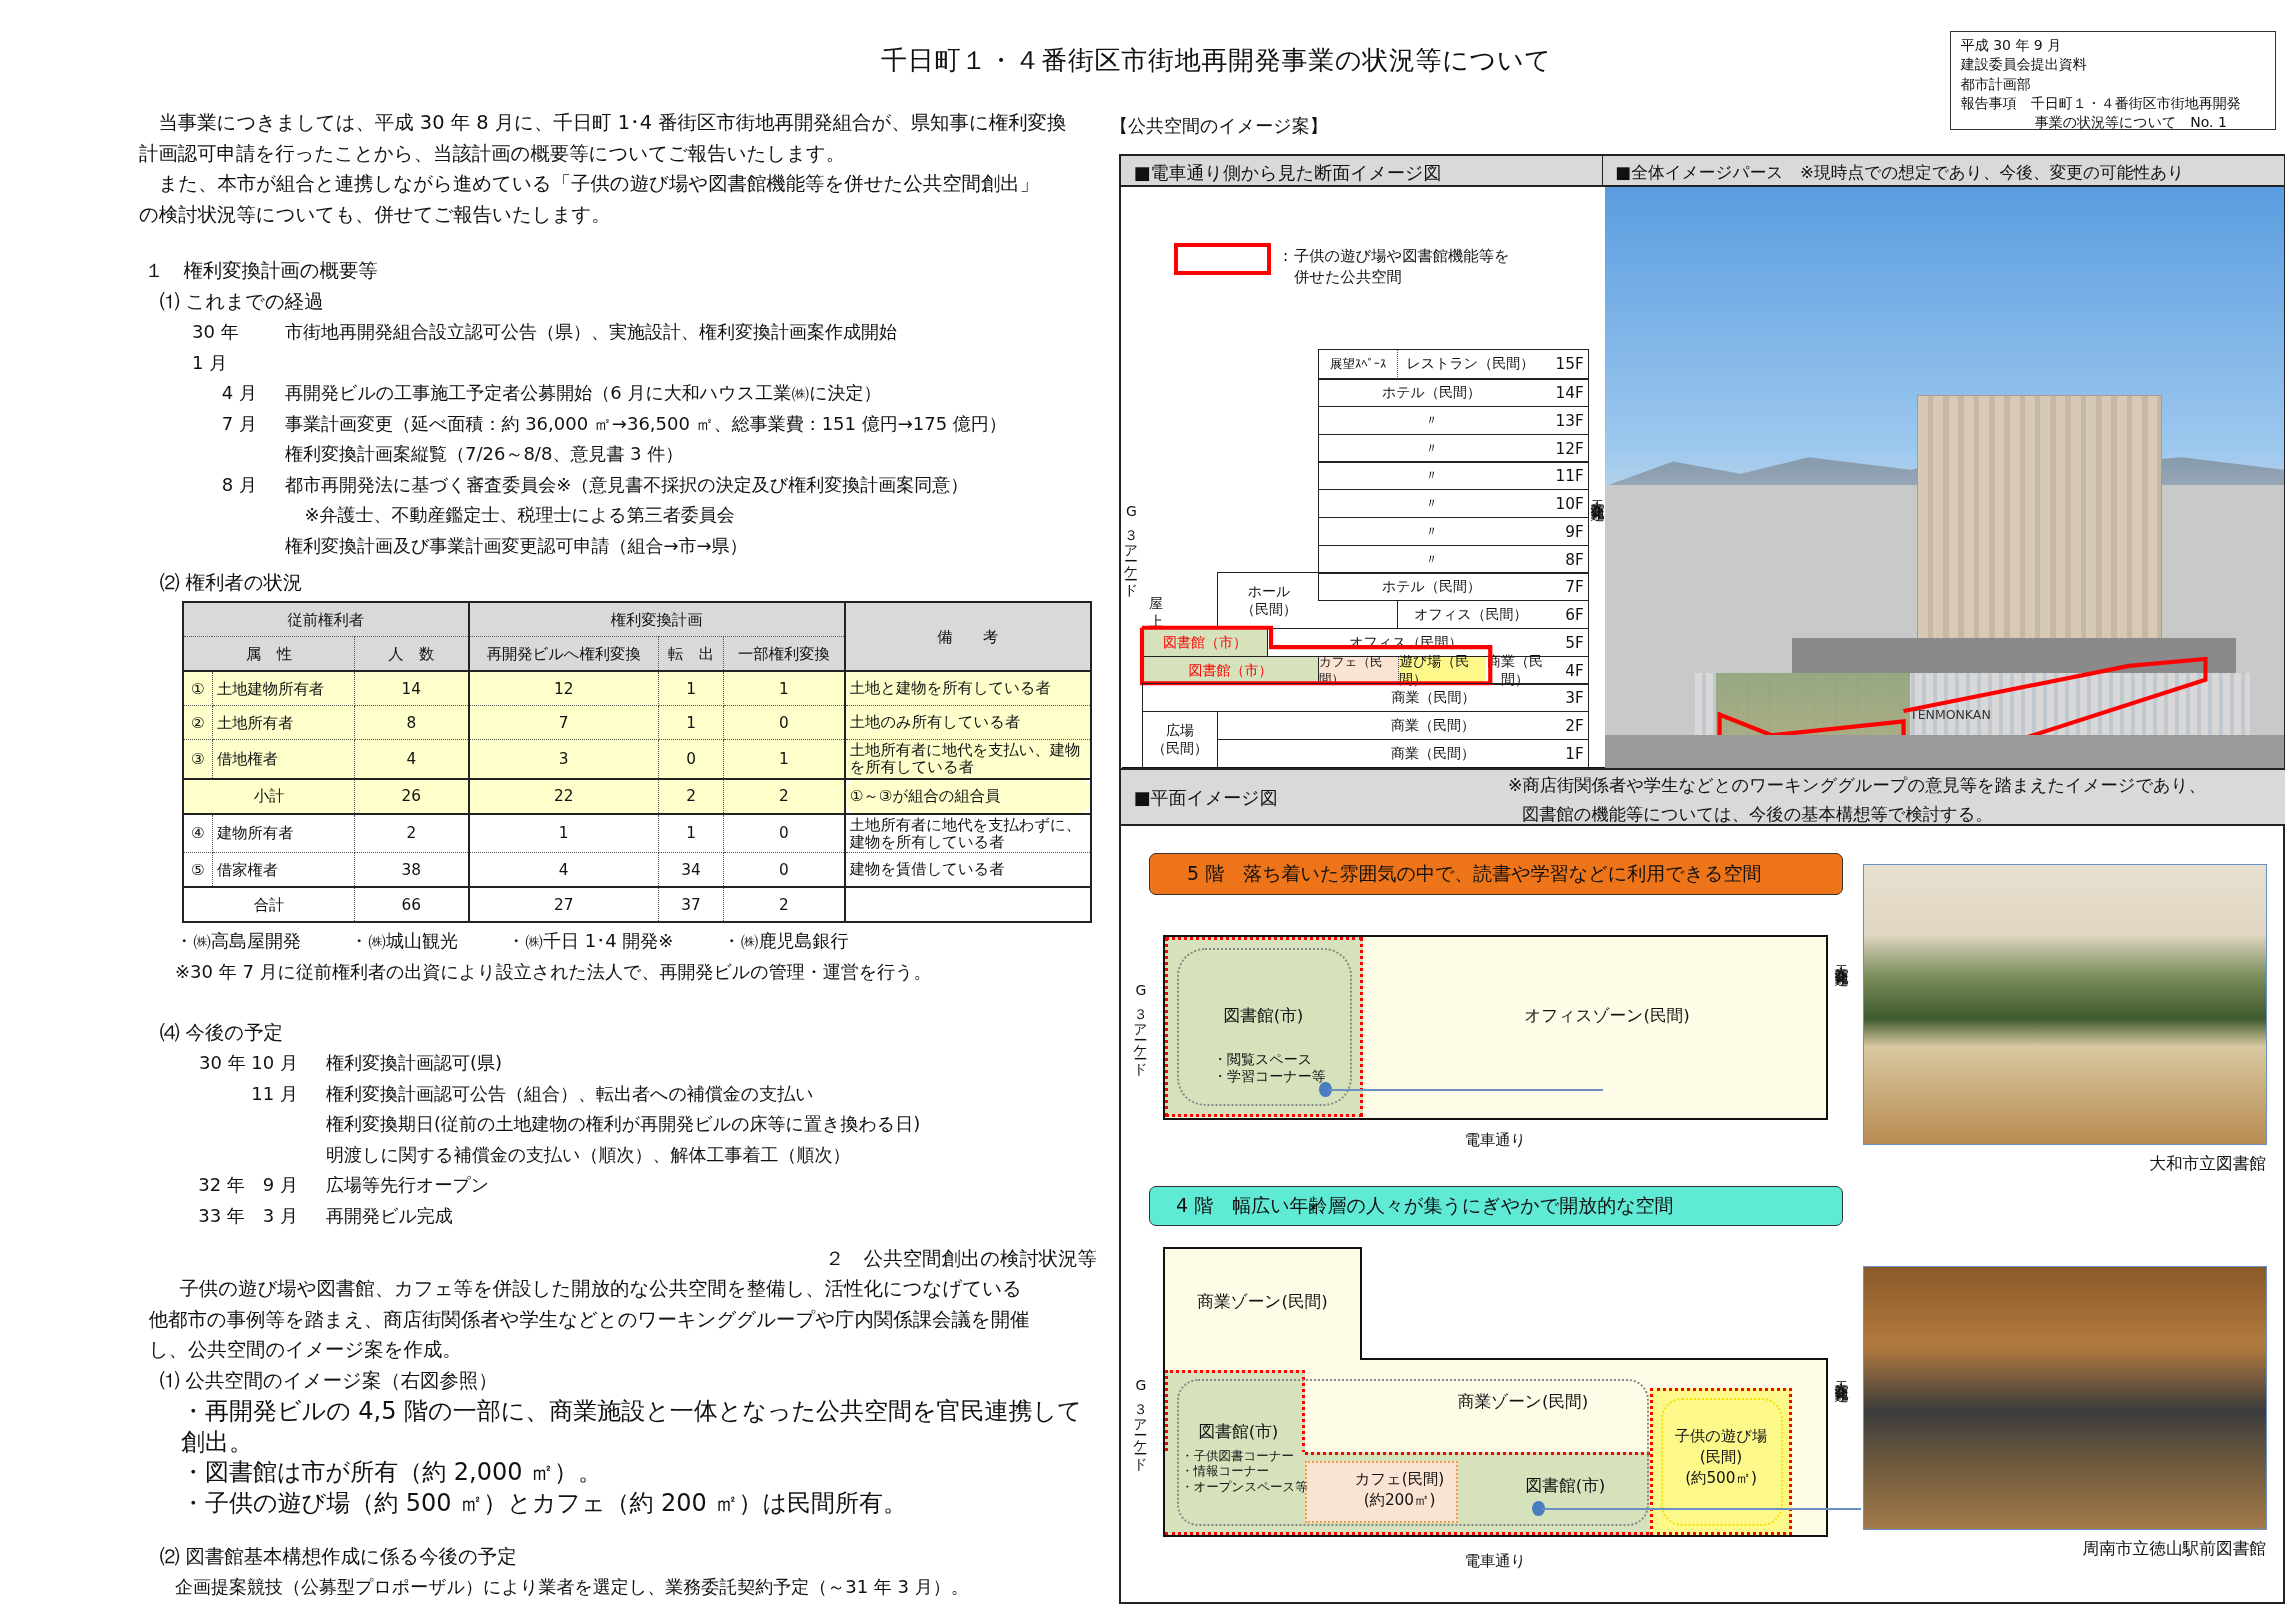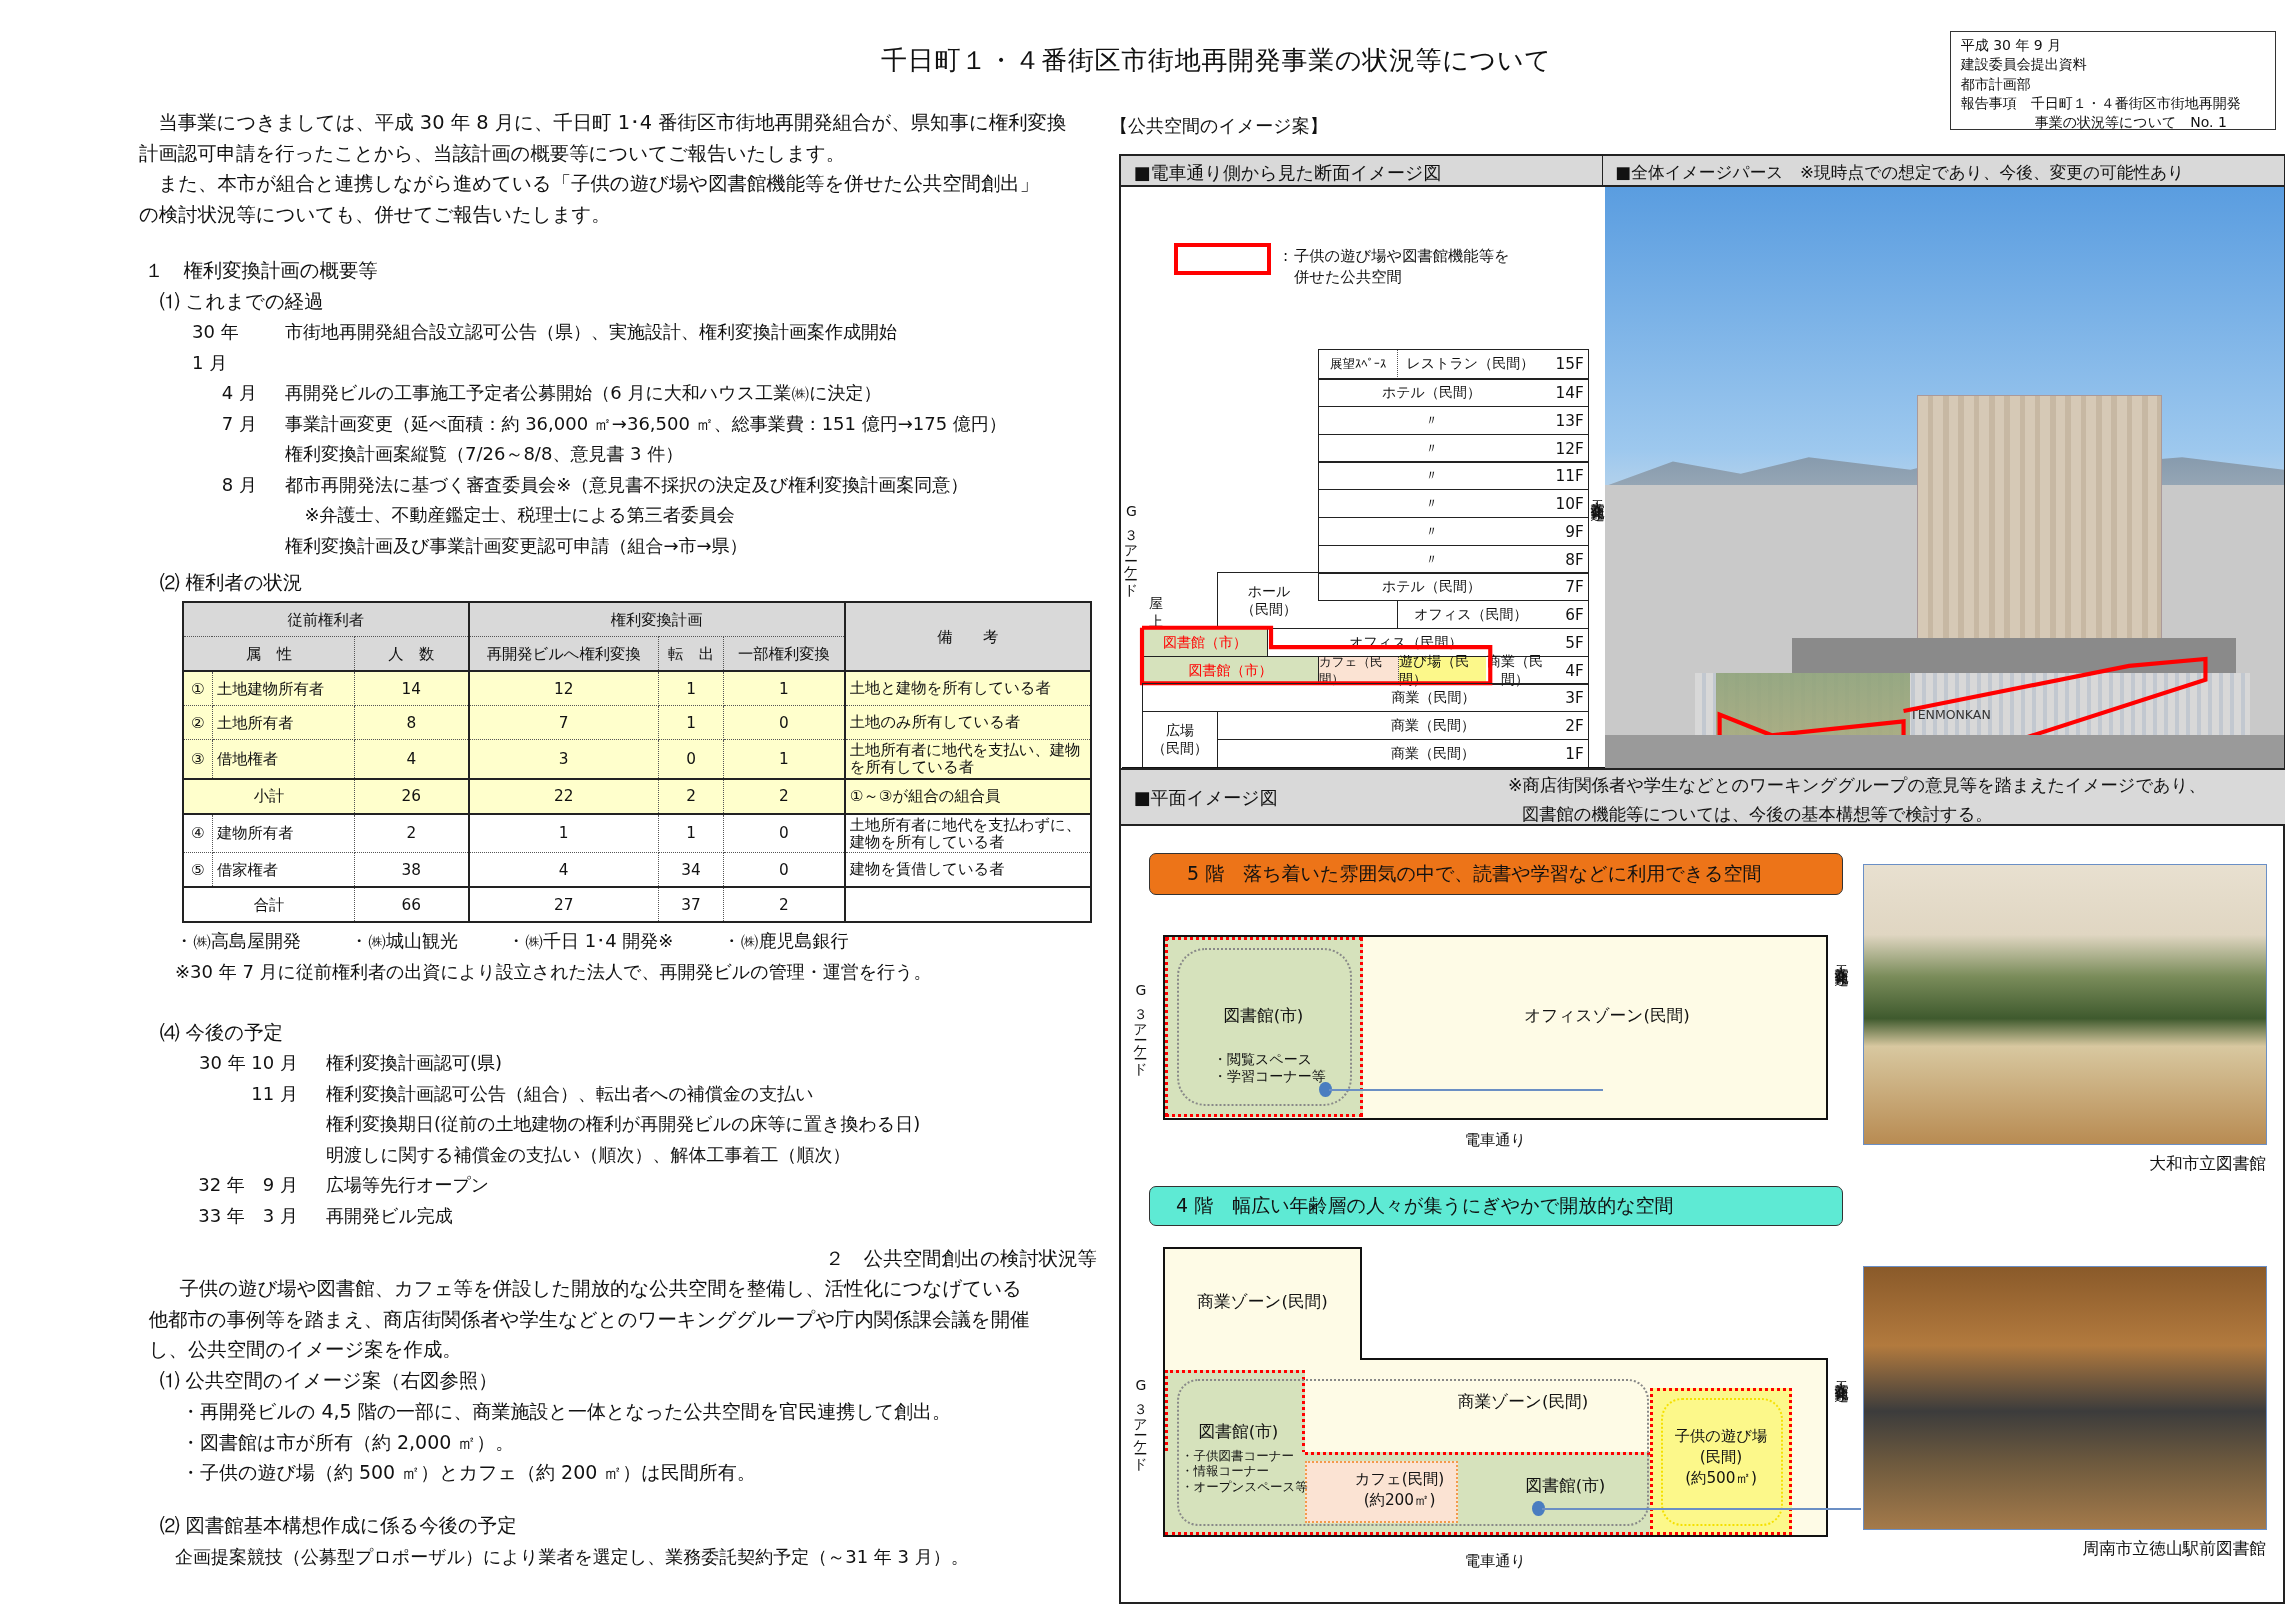--- a/index.html
+++ b/index.html
@@ -138,21 +138,21 @@
       <td>0</td>
       <td>1</td>
       <td class="note thick-l">土地所有者に地代を支払い、建物を所有している者</td>
     </tr>
     <tr class="y">
       <td colspan="2" style="border-top:2.1px solid #222;">小計</td>
       <td style="border-top:2.1px solid #222;">26</td>
       <td class="thick-l" style="border-top:2.1px solid #222;">22</td>
       <td style="border-top:2.1px solid #222;">2</td>
       <td style="border-top:2.1px solid #222;">2</td>
-      <td class="note thick-l" style="border-top:2.1px solid #222;">①～③が組合の組合員</td>
+      <td class="note thick-l" style="border-top:2.1px solid #222;border-radius:14px;">①～③が組合の組合員</td>
     </tr>
     <tr style="height:39px;">
       <td style="border-top:2.1px solid #222;">④</td>
       <td style="text-align:left;border-top:2.1px solid #222;">建物所有者</td>
       <td style="border-top:2.1px solid #222;">2</td>
       <td class="thick-l" style="border-top:2.1px solid #222;">1</td>
       <td style="border-top:2.1px solid #222;">1</td>
       <td style="border-top:2.1px solid #222;">0</td>
       <td class="note thick-l" style="border-top:2.1px solid #222;">土地所有者に地代を支払わずに、建物を所有している者</td>
     </tr>
@@ -210,21 +210,21 @@
         <span class="d" style="width:187px;">33 年　3 月</span>
         <span class="t">再開発ビル完成</span>
       </div>
   </div>
 
   <div style="margin-top:12.5px;padding-left:5.6px;text-align:right;">２　公共空間創出の検討状況等</div>
   <p class="p" style="padding-left:21px;">子供の遊び場や図書館、カフェ等を併設した開放的な公共空間を整備し、活性化につなげている</p>
   <p class="p2" style="padding-left:9.7px;">他都市の事例等を踏まえ、商店街関係者や学生などとのワーキンググループや庁内関係課会議を開催</p>
   <p class="p2" style="padding-left:9.7px;">し、公共空間のイメージ案を作成。</p>
   <div class="h2">⑴ 公共空間のイメージ案（右図参照）</div>
-  <div class="bullets" style="font-size:19px;">
+  <div class="bullets" style="font-size:24px;">
     <div>・再開発ビルの 4,5 階の一部に、商業施設と一体となった公共空間を官民連携して創出。</div>
     <div>・図書館は市が所有（約 2,000 ㎡）。</div>
     <div>・子供の遊び場（約 500 ㎡）とカフェ（約 200 ㎡）は民間所有。</div>
   </div>
   <div class="h2" style="margin-top:23.6px;">⑵ 図書館基本構想作成に係る今後の予定</div>
   <div style="padding-left:36px;font-size:18px;">企画提案競技（公募型プロポーザル）により業者を選定し、業務委託契約予定（～31 年 3 月）。</div>
 </div>
 
 <div class="abs r-heading">【公共空間のイメージ案】</div>
 

